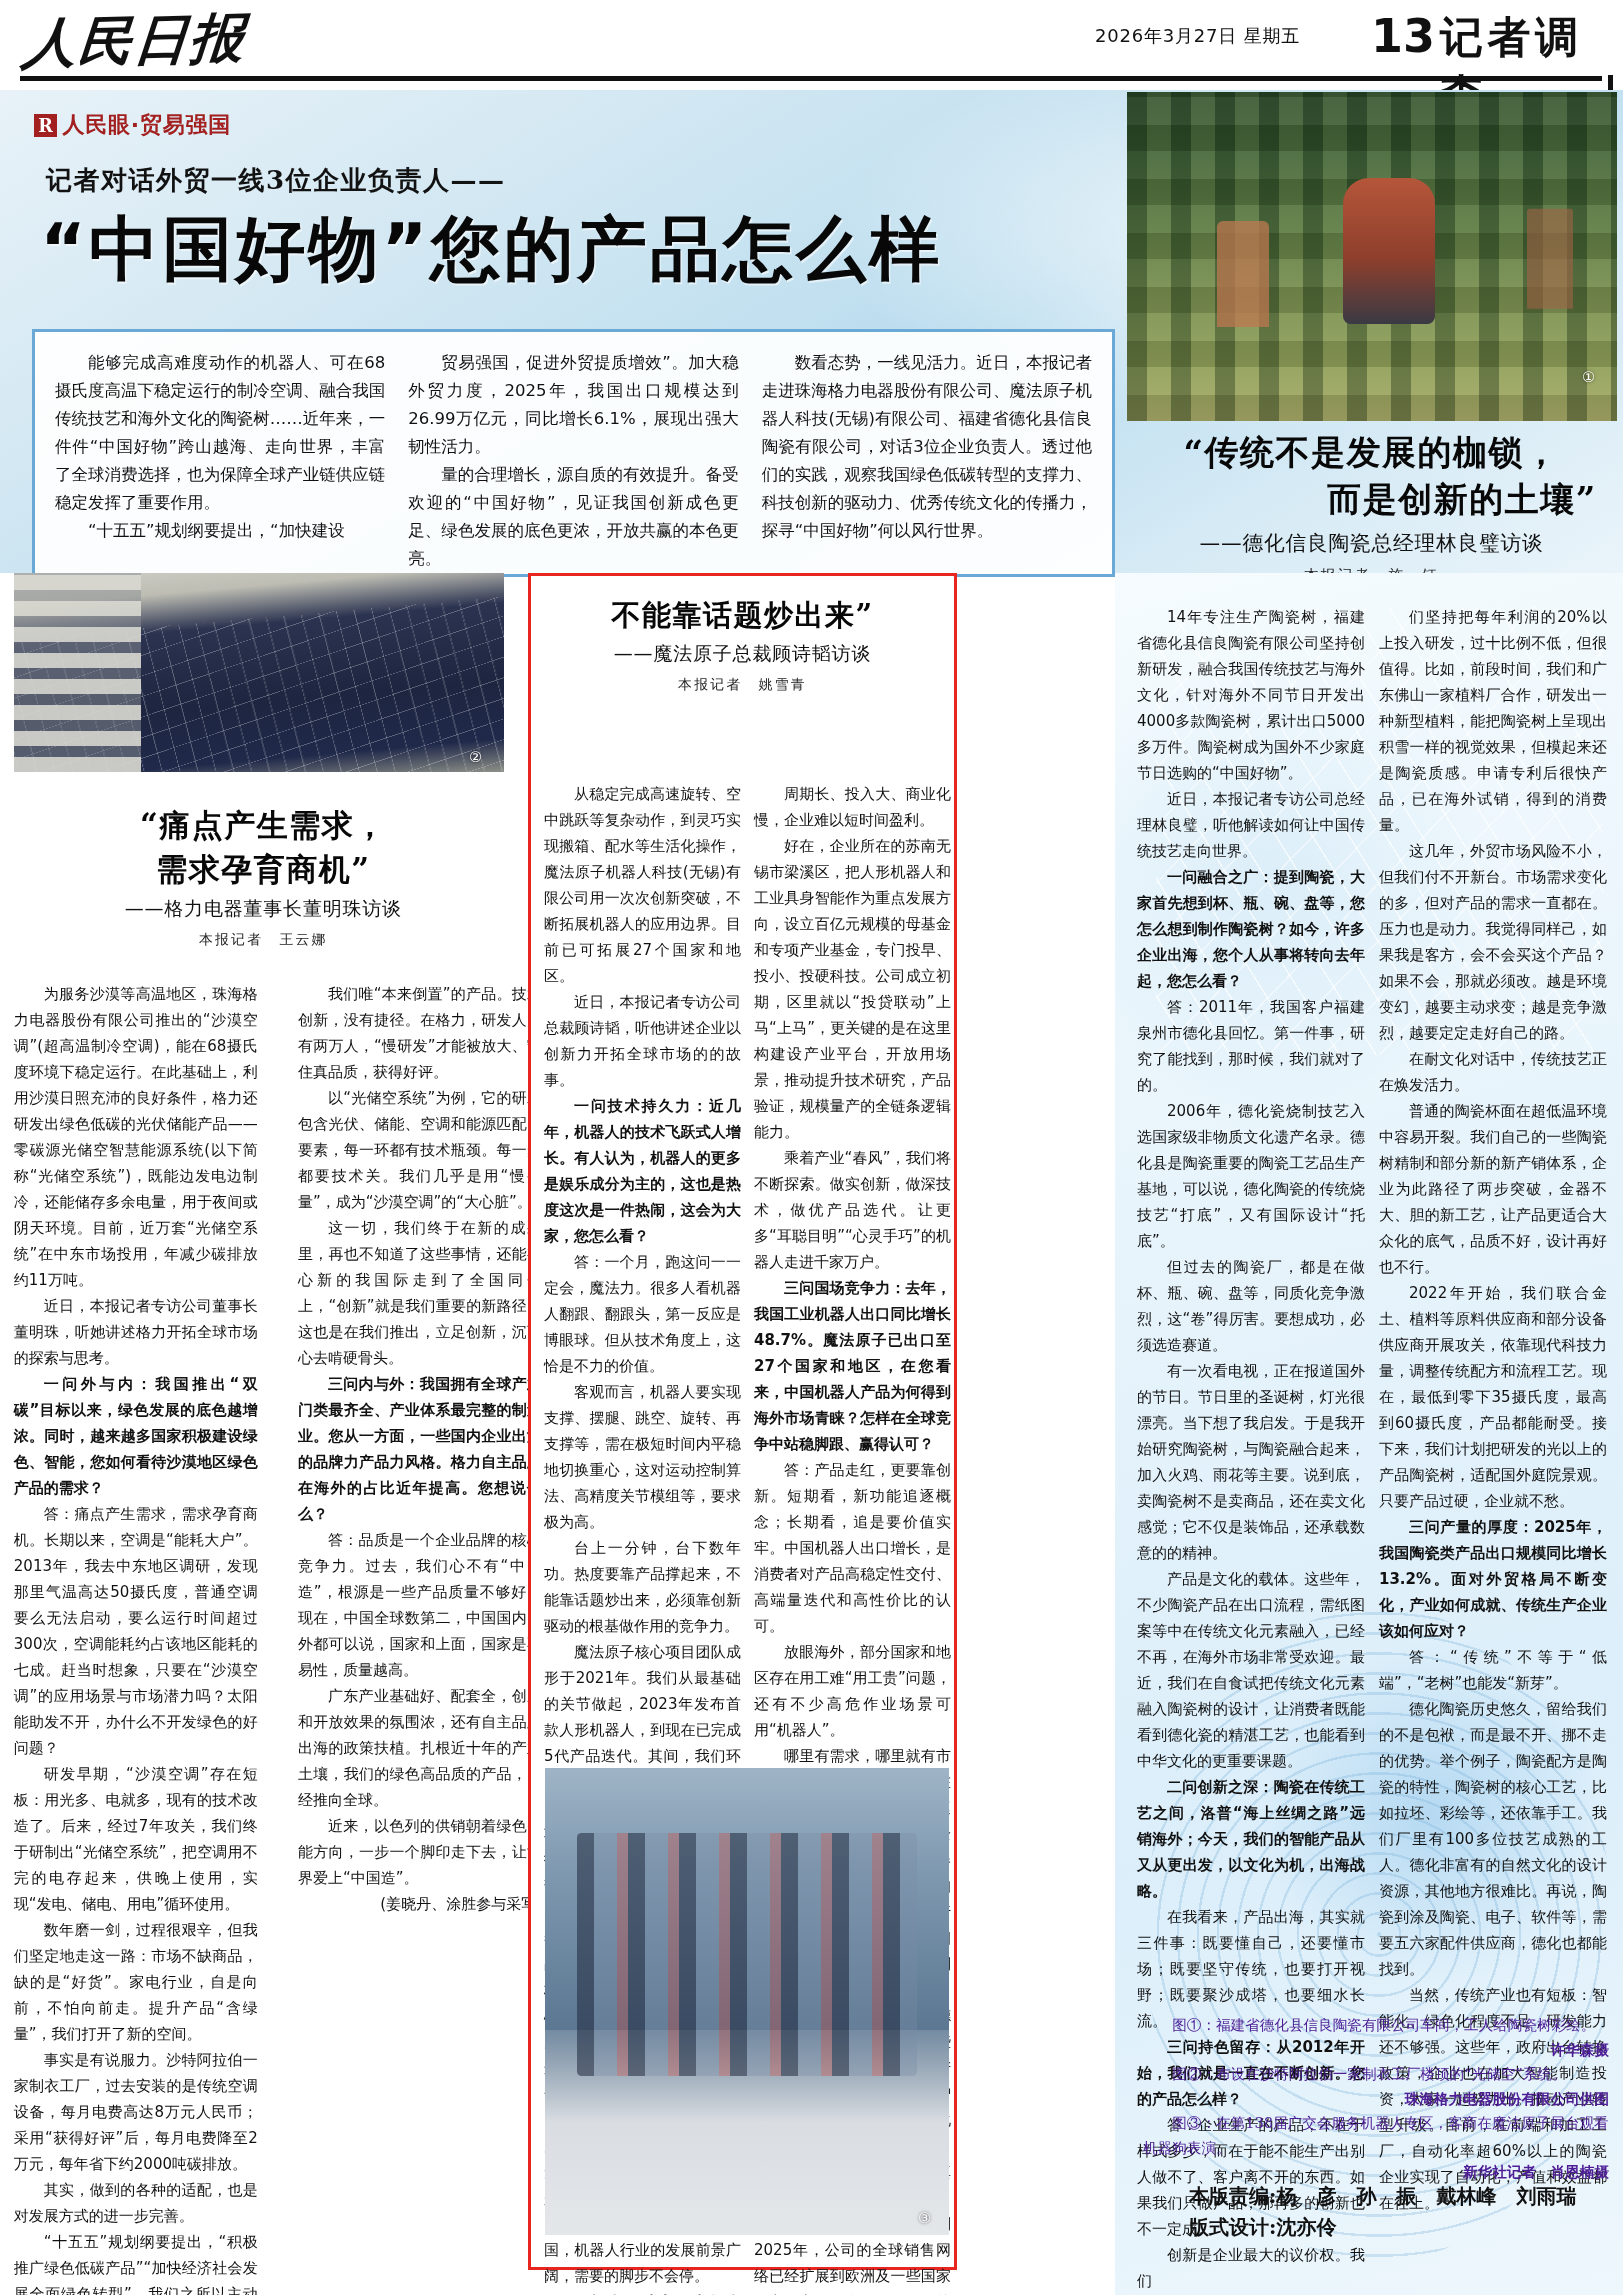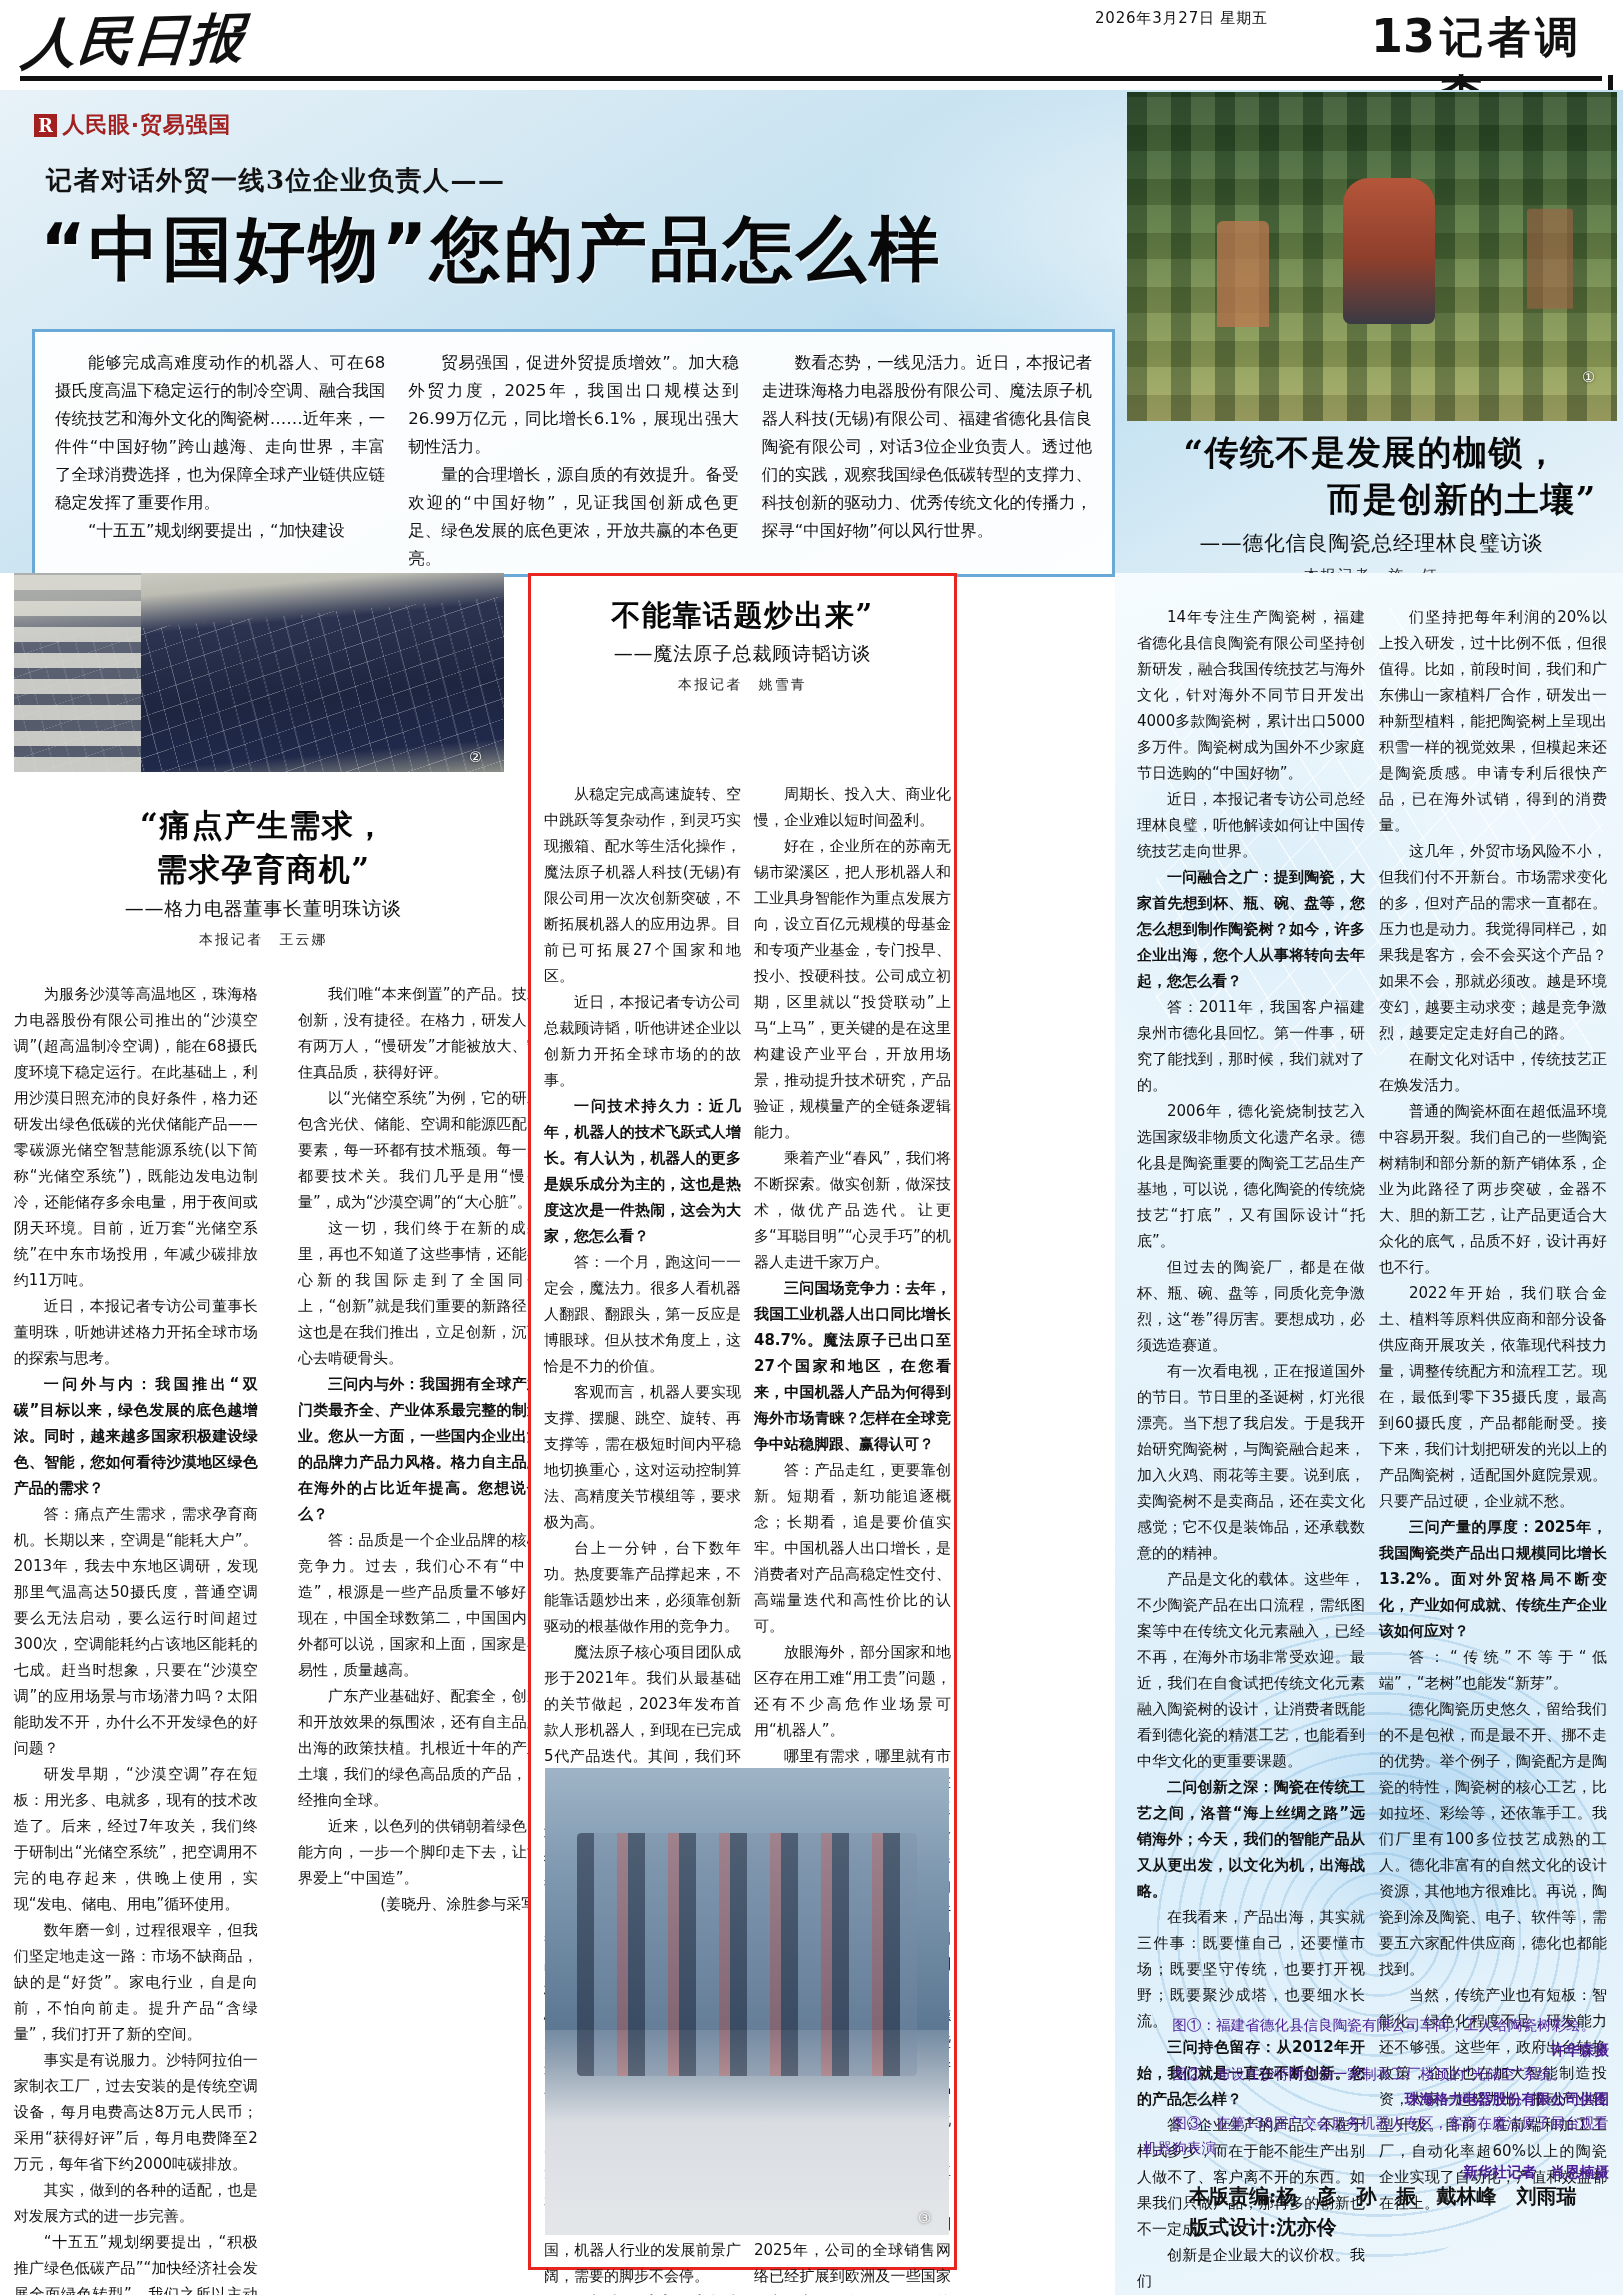--- a/index.html
+++ b/index.html
@@ -25,22 +25,22 @@
     background:#111; border-radius:0 0 0 0;
   }
   .masthead-rule::after{
     content:""; position:absolute; right:-10.7px; top:-1.5px;
     width:15.3px; height:34px;
     border-right:5.4px solid #111;
     border-bottom:5.4px solid #111;
     border-radius:0 0 12.3px 0;
   }
   .issue-date {
-    position:absolute; left:1095px; top:9px;
-    font-size:15px; color:#111; letter-spacing:0.8px;
+    position:absolute; left:1095px; top:24px;
+    font-size:18px; color:#111; letter-spacing:0.8px;
     font-family:"DejaVu Sans","Liberation Sans",sans-serif;
   }
   .page-num {
     position:absolute; left:1371px; top:9.2px;
     font-size:46px; font-weight:700; color:#111;
     font-family:"DejaVu Sans","Liberation Sans",sans-serif;
   }
   .section-name {
     position:absolute; left:1440px; top:9.2px;
     font-size:43px; font-weight:700; color:#111; letter-spacing:4.6px;

